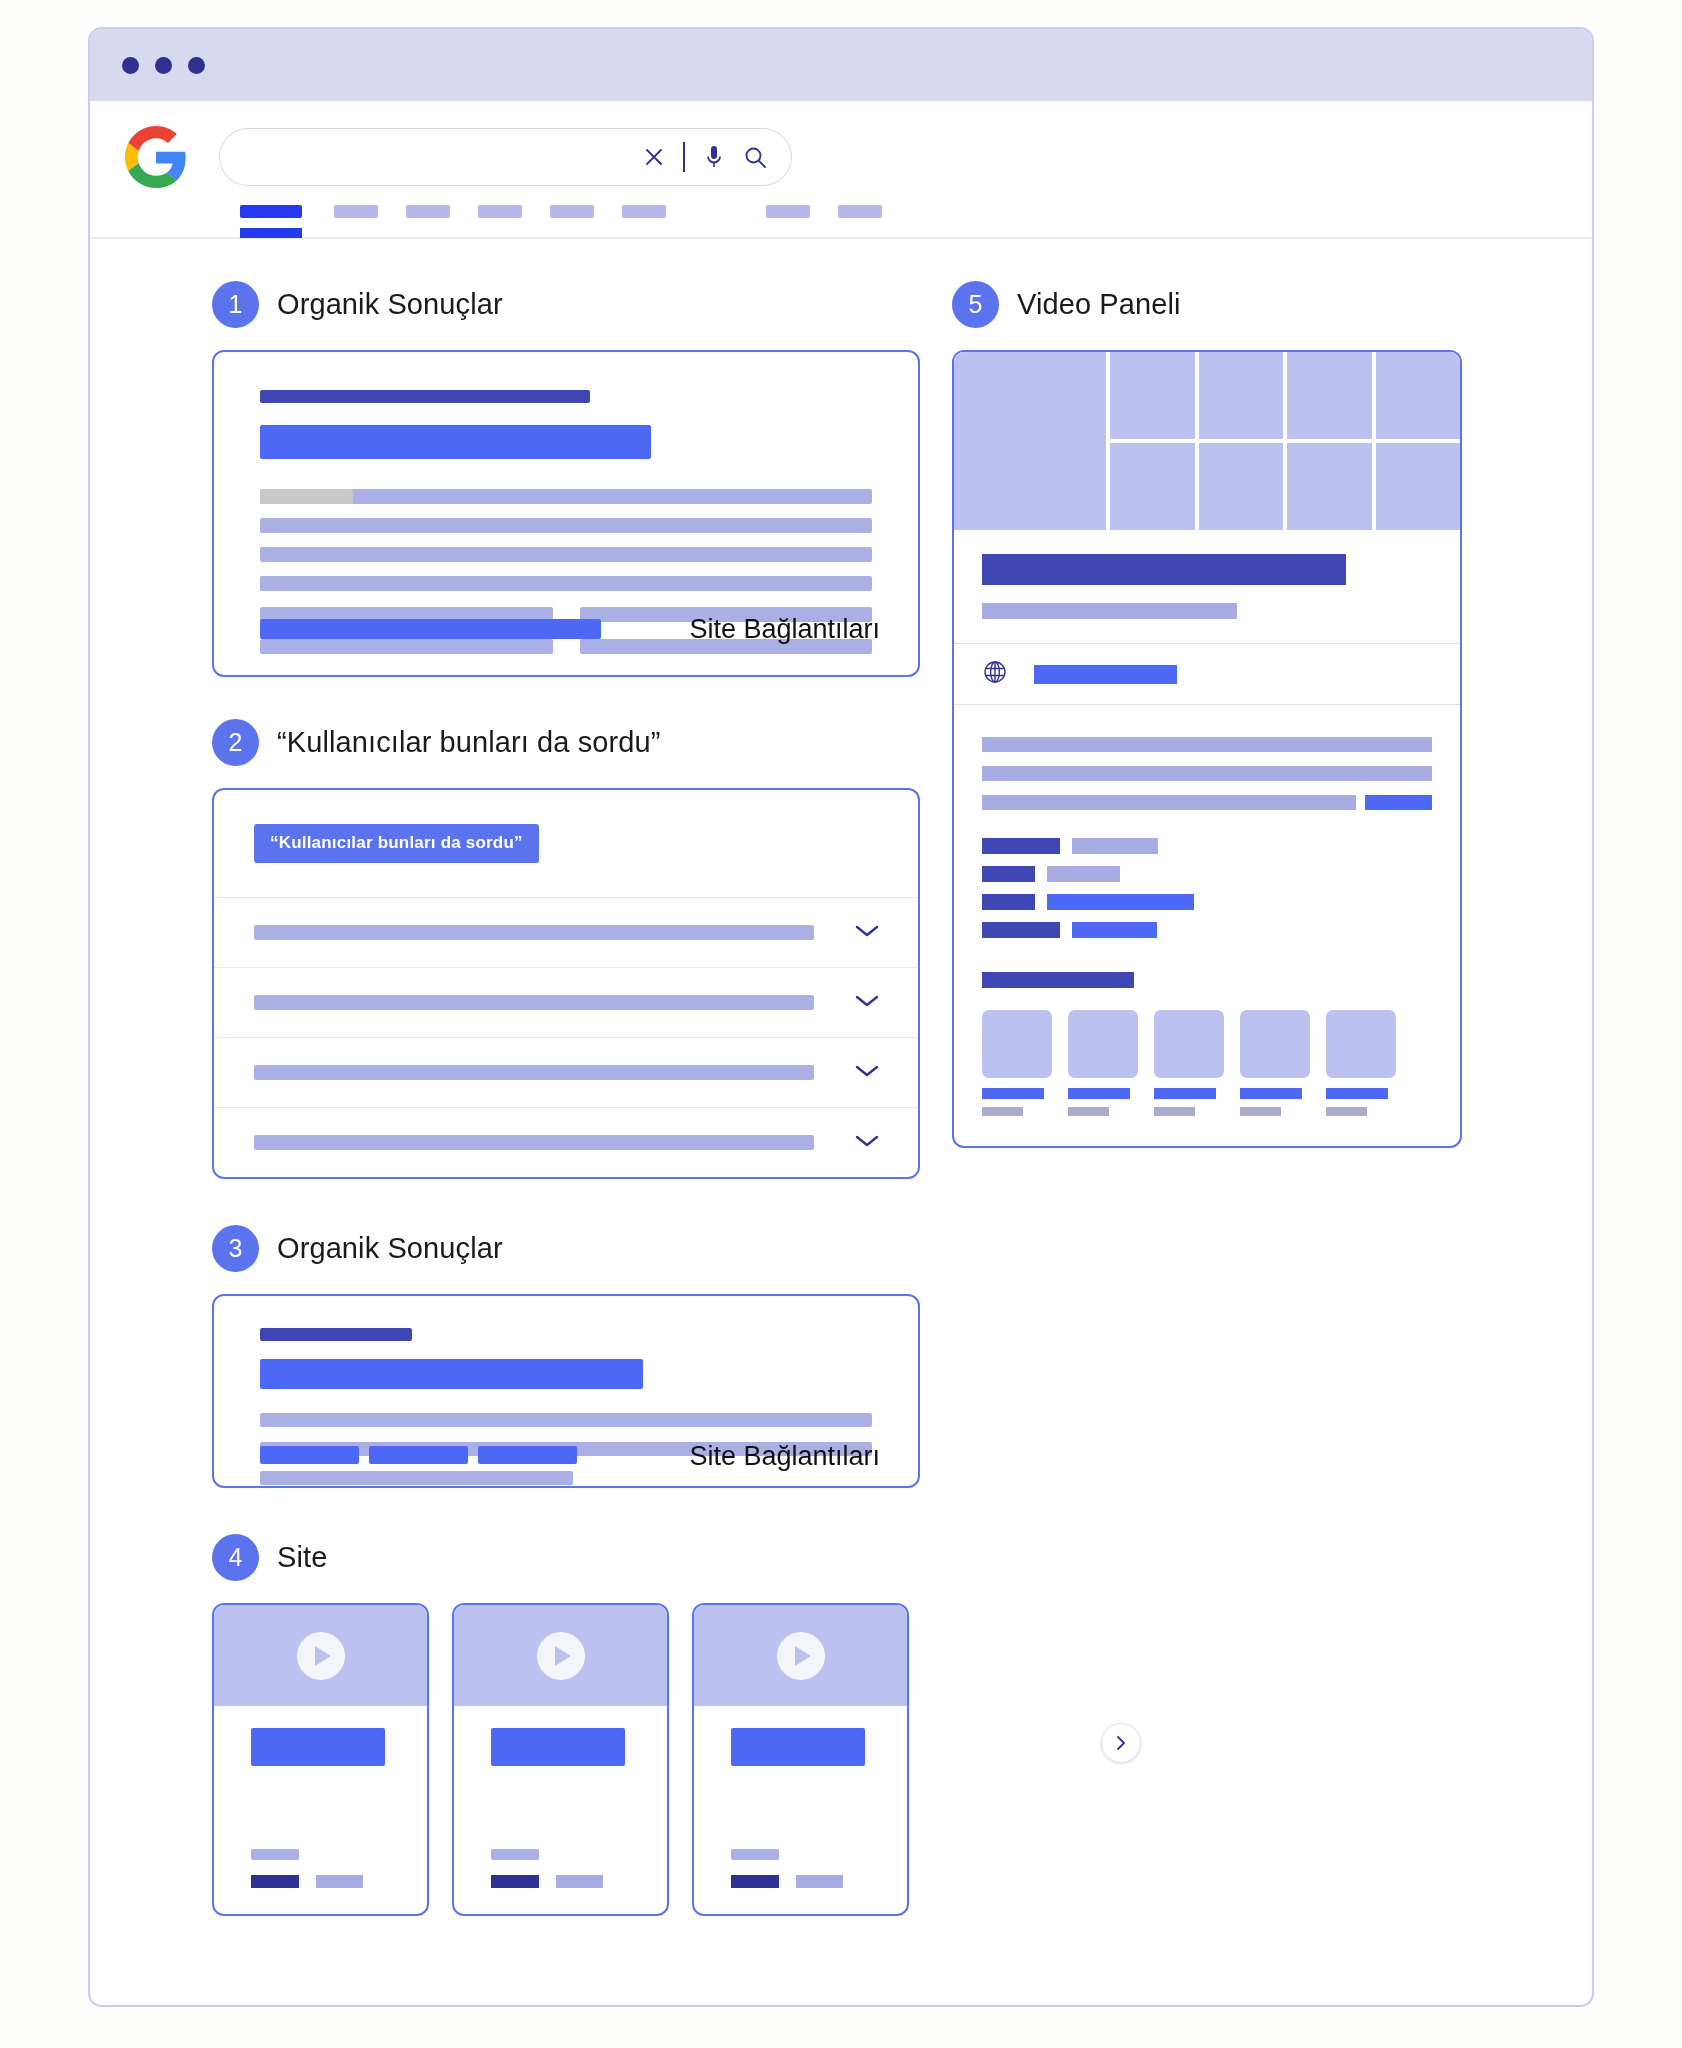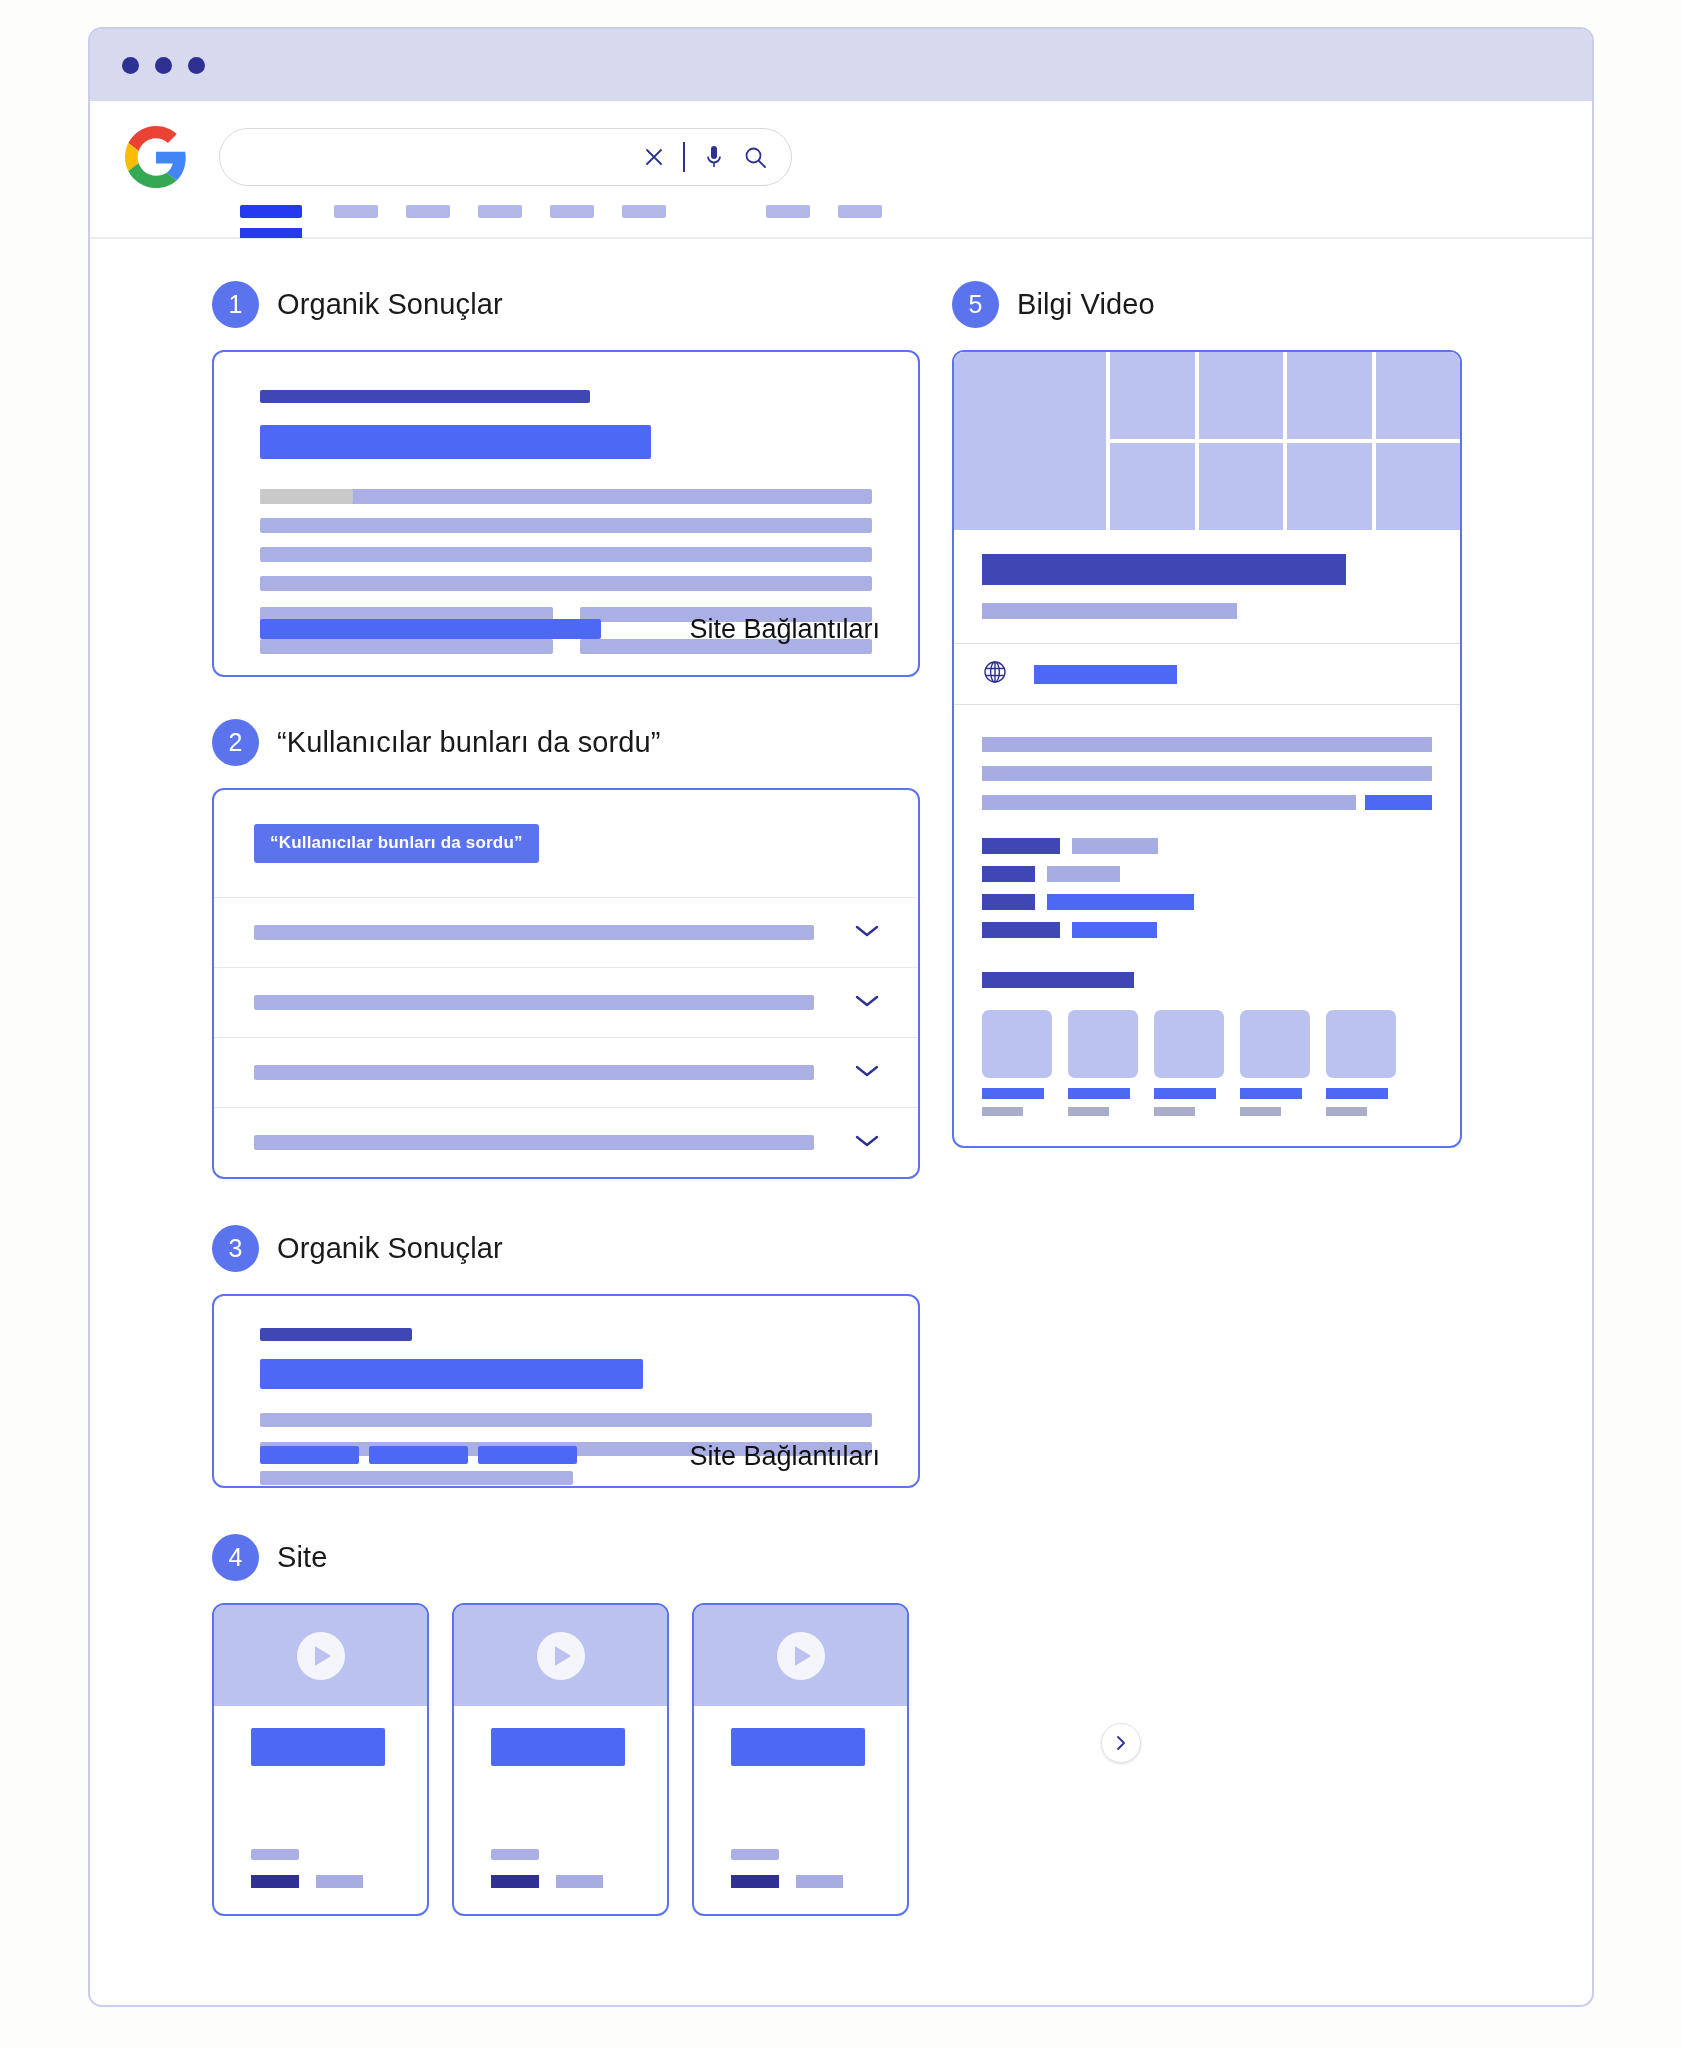--- a/index.html
+++ b/index.html
@@ -417,21 +417,21 @@
           <svg width="14" height="18" viewBox="0 0 14 18" fill="none" stroke="#2e3192" stroke-width="1.8" stroke-linecap="round" stroke-linejoin="round">
               <path d="M4 3 L10 9 L4 15"></path>
             </svg>
         </span>
       </div>
     </div>
 
     <div class="col-right">
       <div class="sec-head">
         <span class="badge">5</span>
-        <span class="sec-title">Bilgi Video</span>
+        <span class="sec-title">Video Paneli</span>
       </div>
 
       <div class="kpanel">
         <div class="kp-mosaic">
           <div class="big"></div>
           <div class="grid">
             <div></div>
             <div></div>
             <div></div>
             <div></div>

